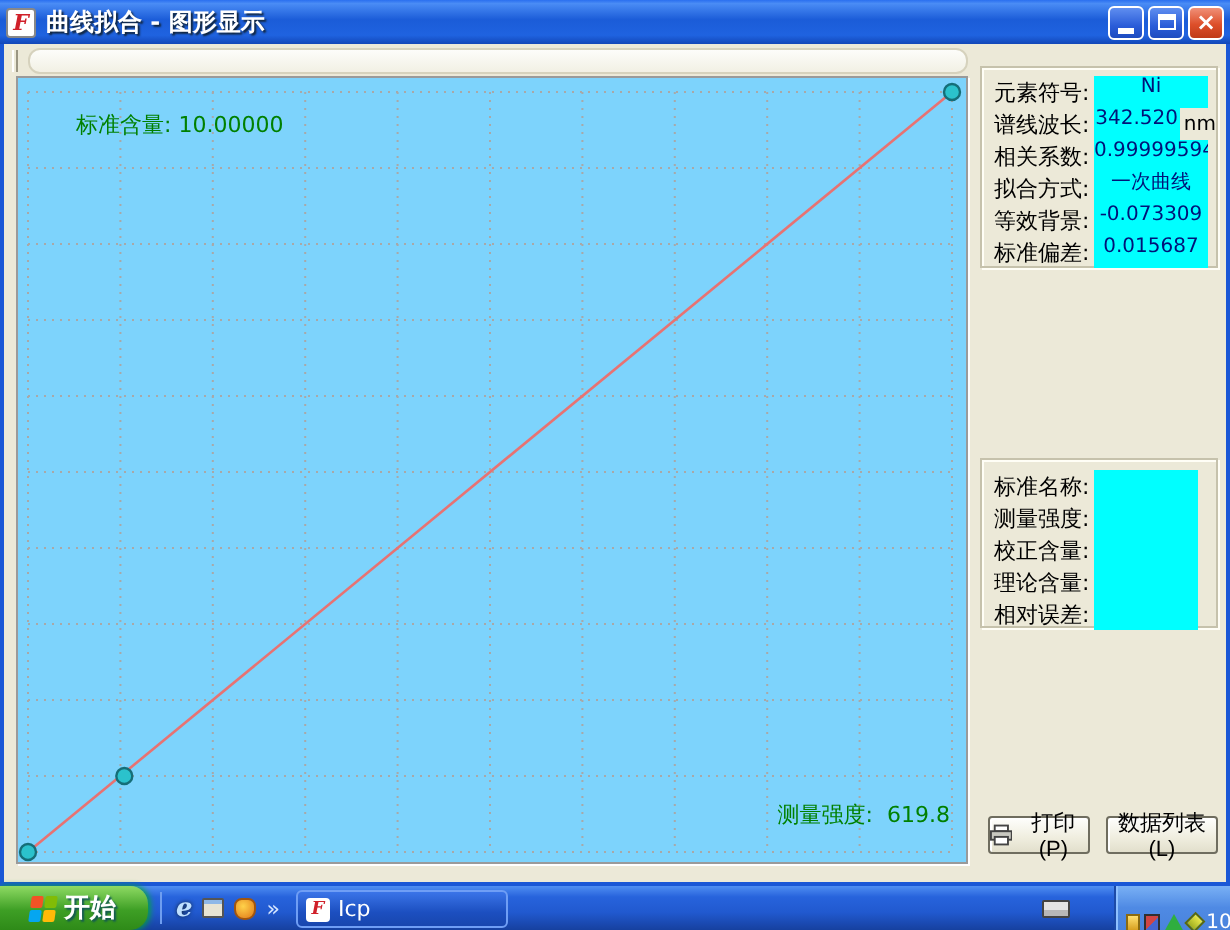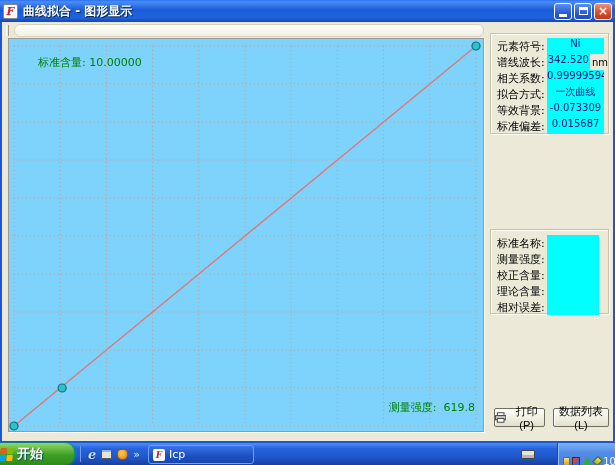--- a/index.html
+++ b/index.html
@@ -63,21 +63,21 @@
     font-size:11px; color:#000; display:flex; align-items:center; justify-content:center; gap:3px; }
   #print-btn { left:494px; width:51px; }
   #list-btn { left:553px; width:56px; }
   .printer-icon { display:inline-block; }
 
   
   #taskbar { position:absolute; left:0; top:443px; width:615px; height:22px;
     background:linear-gradient(180deg,#4f8ef2 0%,#2763dc 25%,#2159cf 60%,#16409f 100%); }
   #start-btn { position:absolute; left:0; top:0; width:74px; height:22px;
     background:linear-gradient(180deg,#8eda63,#3e9f25 55%,#2e8a18);
-    border-radius:0 9px 9px 0; box-shadow:1px 0 3px #0a3; display:flex; align-items:center; padding-left:0; gap:4px; }
+    border-radius:0 9px 9px 0; box-shadow:1px 0 3px #0a3; display:flex; align-items:center; padding-left:15px; gap:4px; }
   #start-btn .start-label { color:#fff; font-size:13px; font-weight:bold; text-shadow:1px 1px 1px #155; }
   .winflag { width:13px; height:13px; display:grid; grid-template-columns:6px 6px; grid-template-rows:6px 6px; gap:1px; transform:skewX(-8deg); }
   .winflag i { display:block; border-radius:1px; }
   .wf-r { background:#f35325; } .wf-g { background:#81bc06; } .wf-b { background:#05a6f0; } .wf-y { background:#ffba08; }
   #quicklaunch { position:absolute; left:80px; top:2px; height:18px; display:flex; align-items:center; gap:5px; }
   .ql-sep { width:1px; height:16px; background:#6f9ef0; margin-right:2px; }
   .ie-icon { color:#bfe0ff; font-size:13px; font-weight:bold; font-family:"DejaVu Serif", serif; font-style:italic; text-shadow:0 0 2px #123; }
   .desk-icon { width:11px; height:10px; background:#e8e4d4; border:1px solid #555; border-radius:1px; box-shadow:inset 0 2px 0 #8fb8e8; }
   .shield-icon { width:11px; height:11px; background:radial-gradient(circle at 40% 35%,#ffd24a,#e07818); border-radius:35% 35% 45% 45%; border:1px solid #a05510; }
   .chevron { color:#d6e6ff; font-size:11px; }

